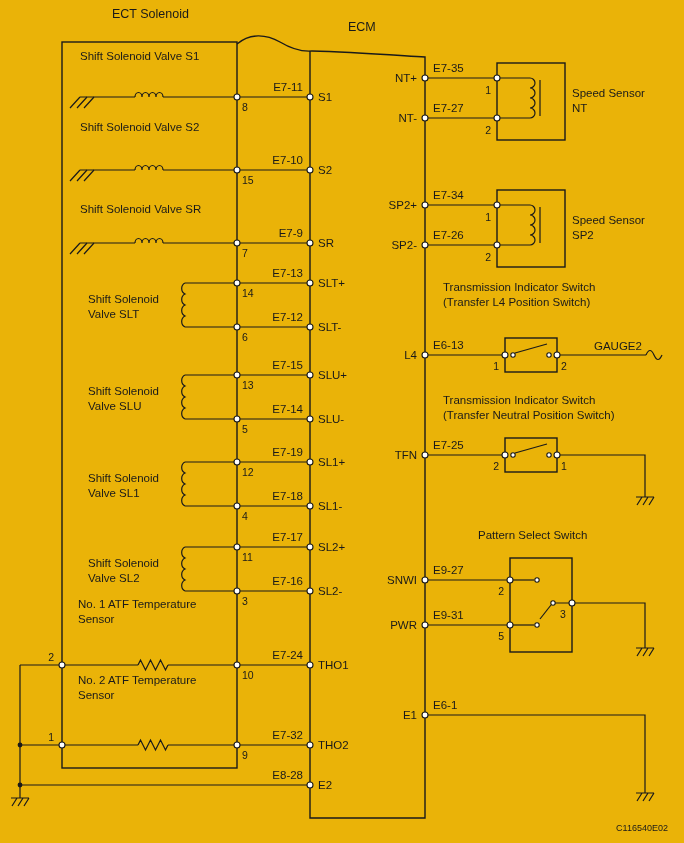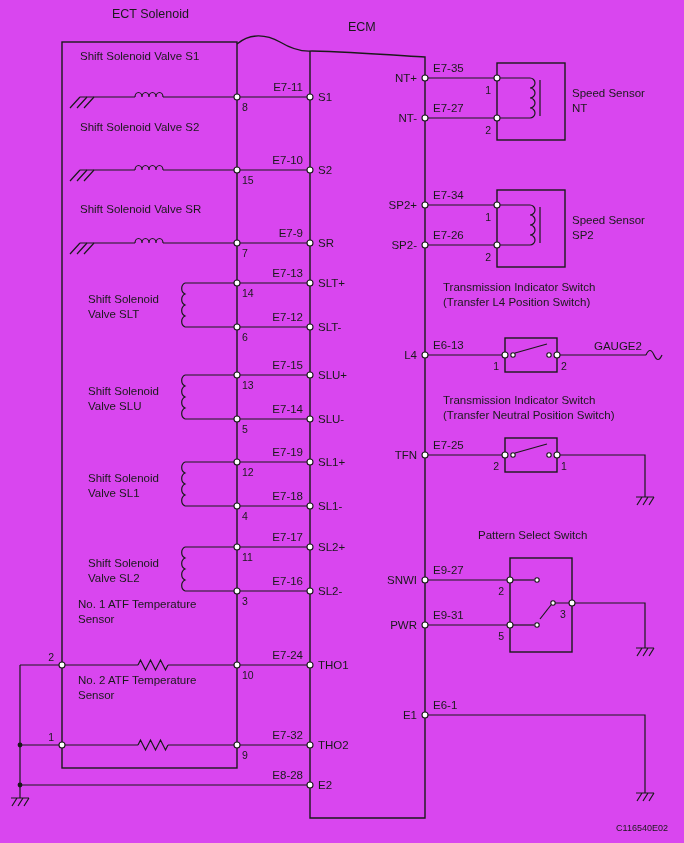--- a/index.html
+++ b/index.html
@@ -1,16 +1,16 @@
 <!DOCTYPE html>
 <html><head>
 <meta charset="utf-8">
 <style>
   html,body { margin:0; padding:0; background:#ffffff; }
-  .stage { width:684px; height:843px; position:relative; background:#d946ef; }
+  .stage { width:684px; height:843px; position:relative; background:#eab308; }
   svg { display:block; }
   .w   { stroke:#1a1a1a; stroke-width:1.2; fill:none; }
   .box { stroke:#1a1a1a; stroke-width:1.4; fill:none; }
   .pin { stroke:#1a1a1a; stroke-width:1.1; fill:#ffffff; }
   .ct  { stroke:#1a1a1a; stroke-width:1.1; fill:#ffffff; }
   .dot { fill:#1a1a1a; stroke:none; }
   .t   { font-family:"Liberation Sans", sans-serif; font-size:11.5px; fill:#1a1a1a; }
   .sm  { font-size:10.5px; }
   .ttl { font-size:12.5px; }
   .tiny{ font-size:9px; }

